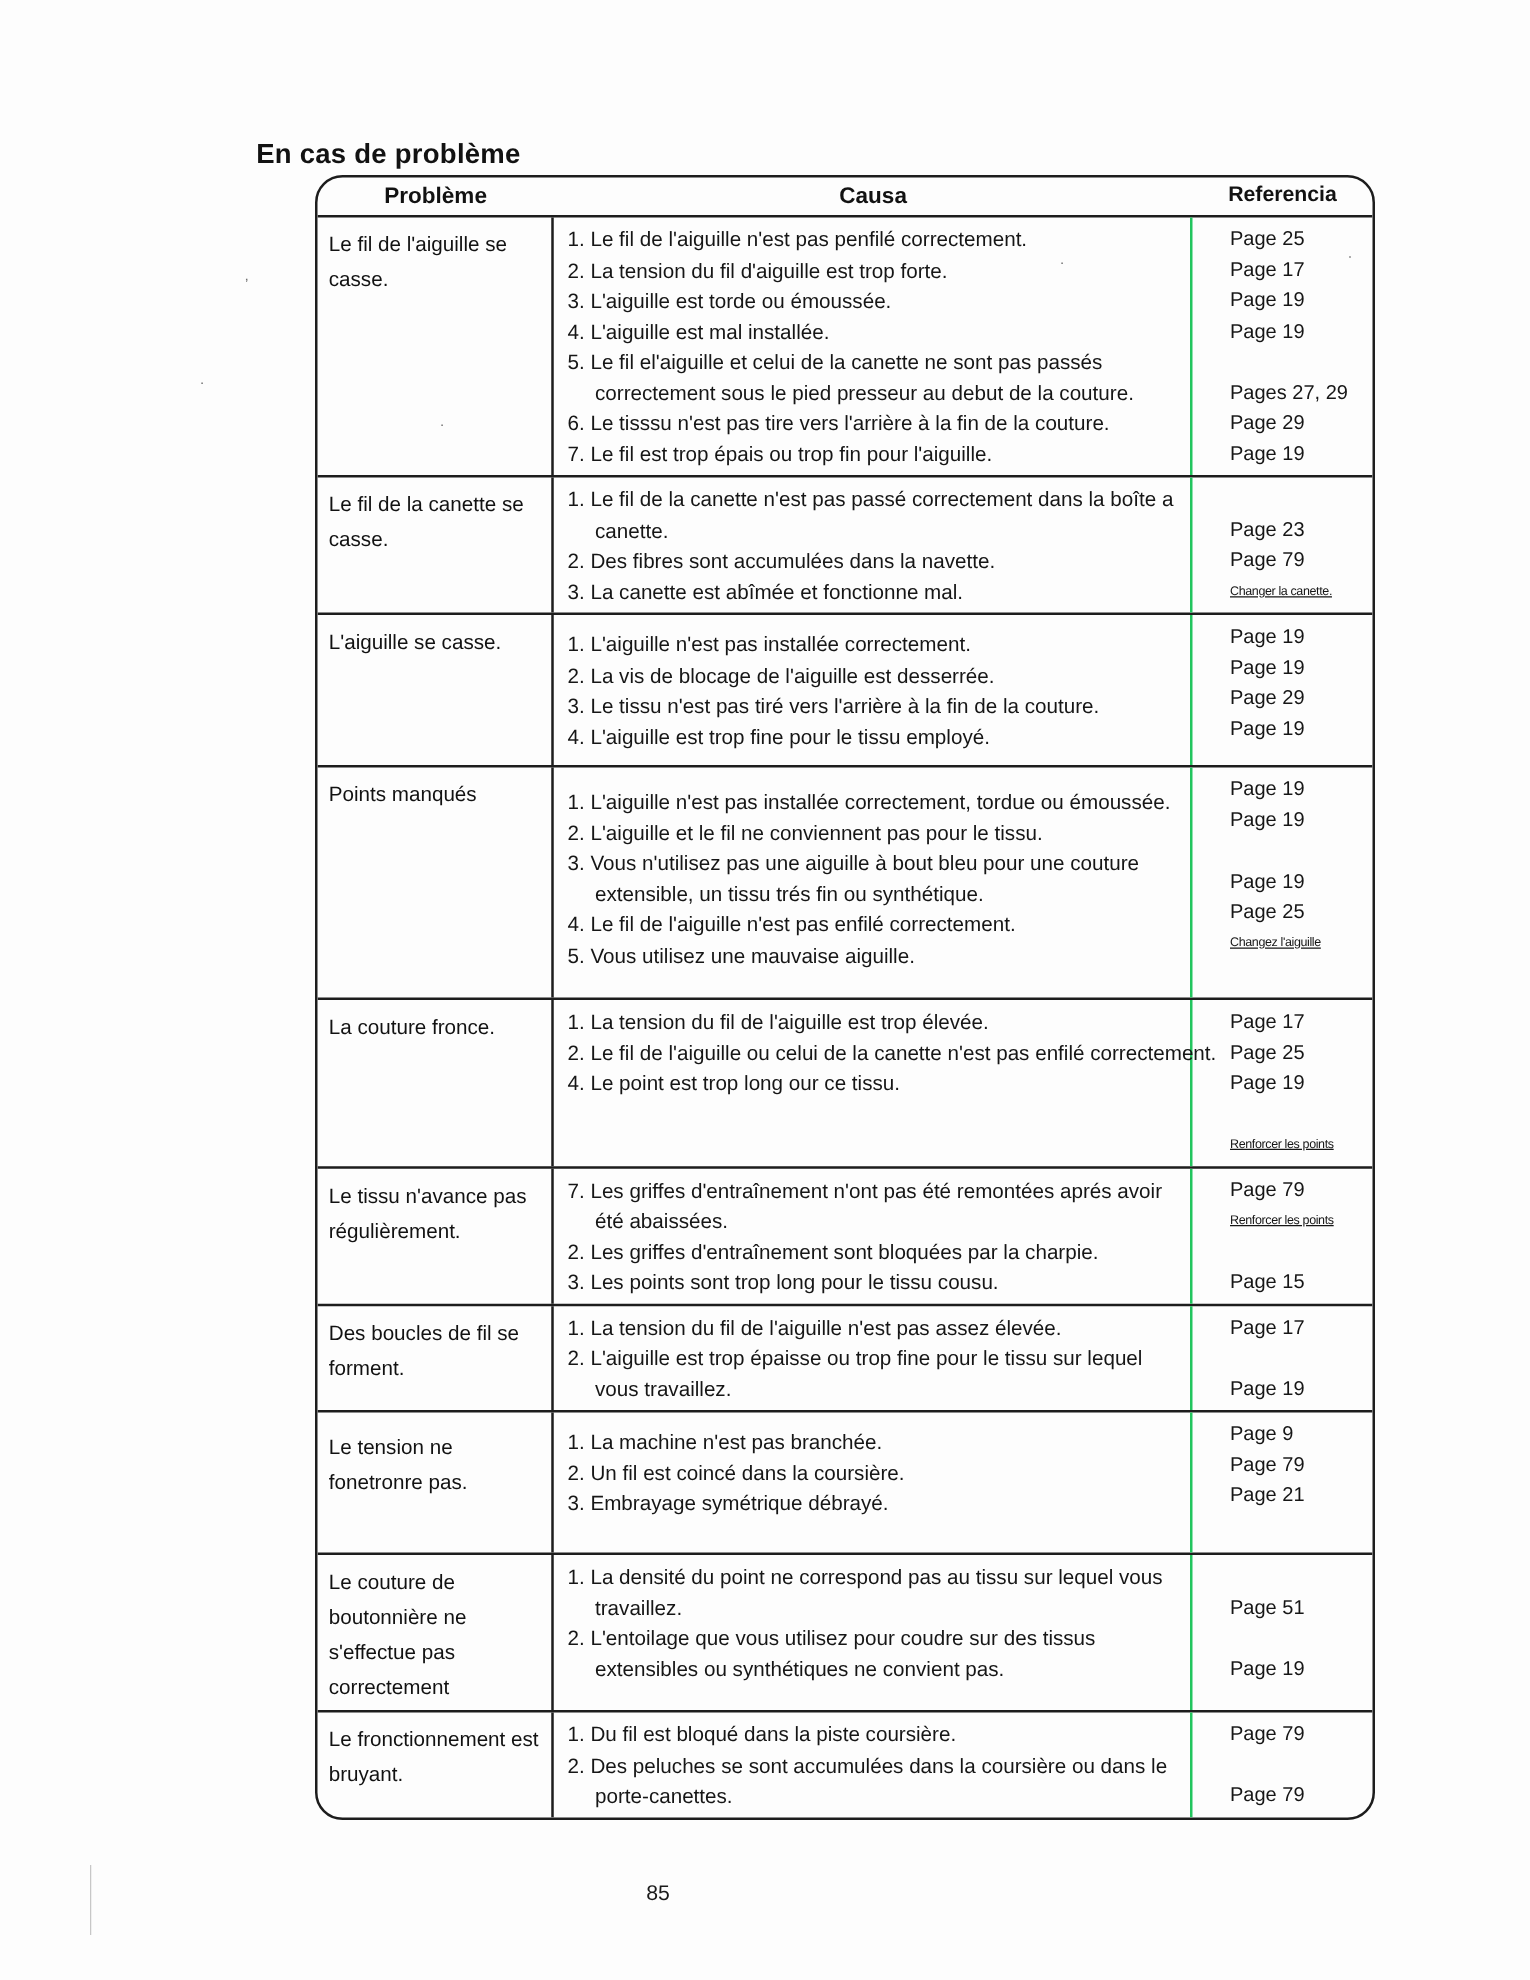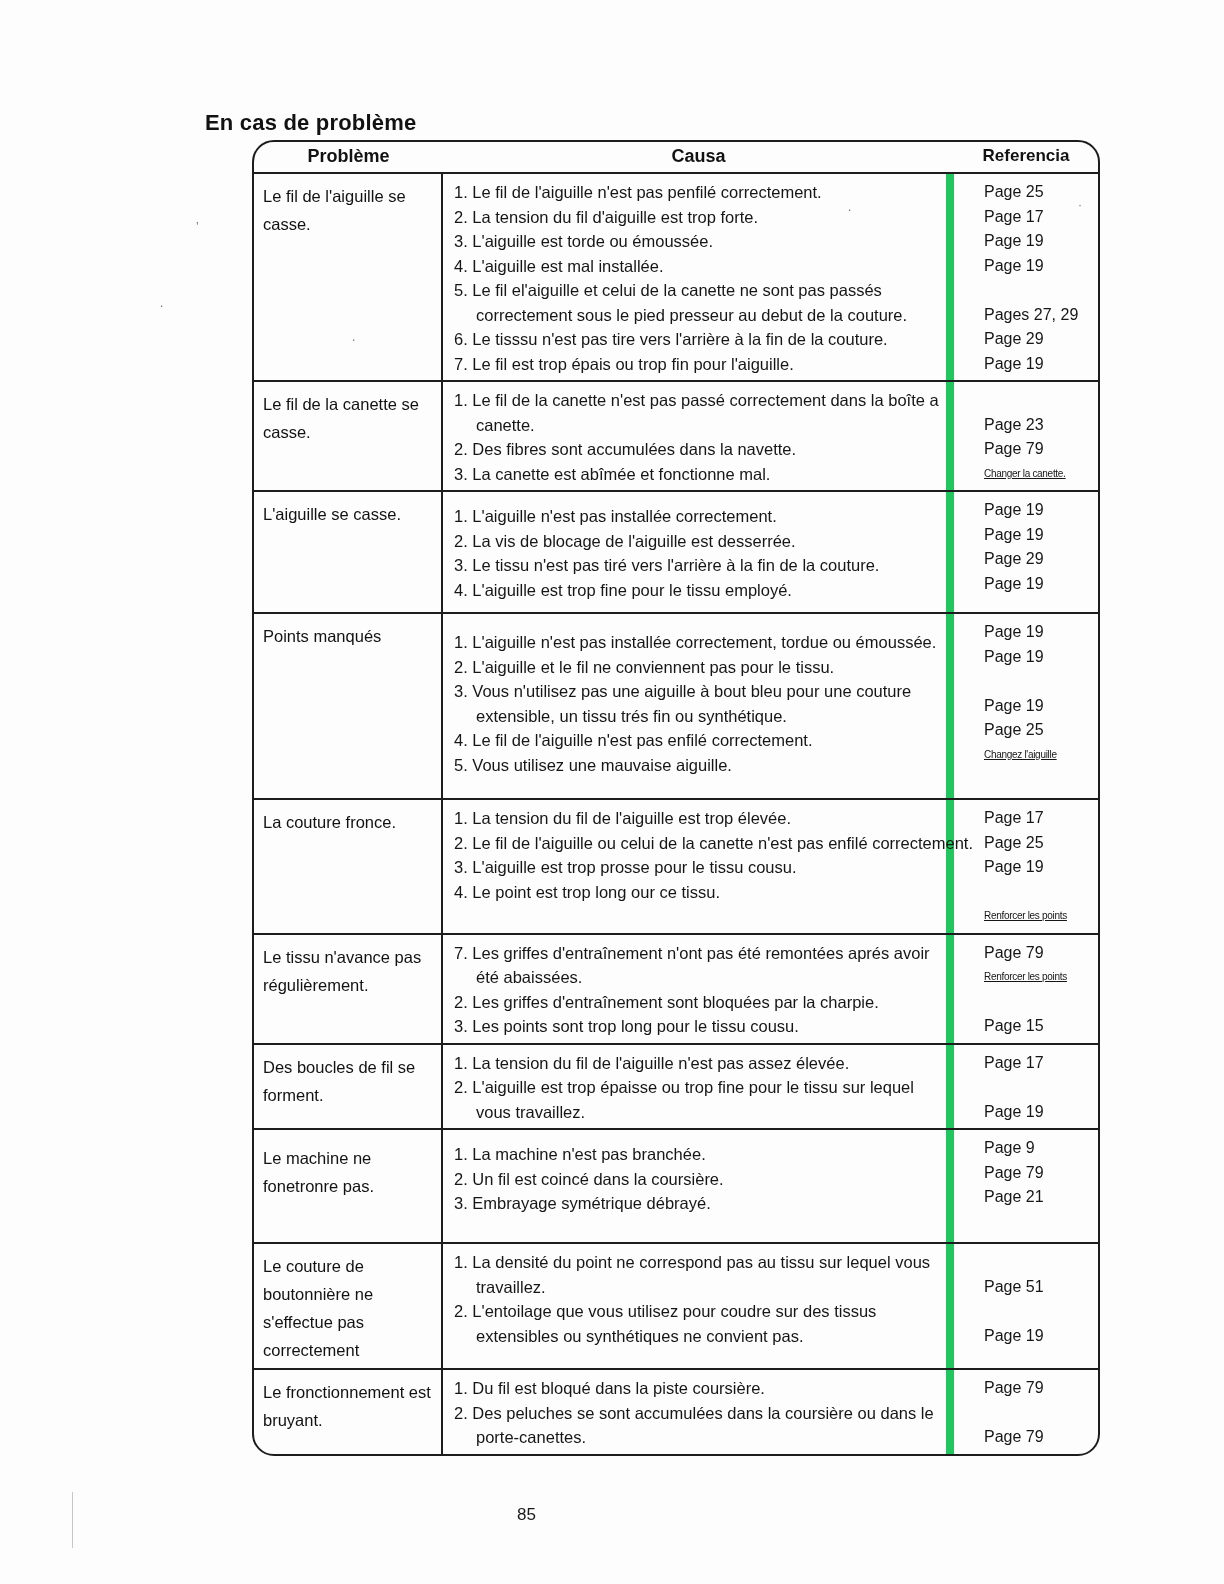--- a/index.html
+++ b/index.html
@@ -29,21 +29,21 @@
   }
   .t-header .hc:nth-child(3){font-size:17px;}
   .cell{box-sizing:border-box;}
   .c-prob{
     border-right:2px solid #1d1d1d;
     padding:8px 6px 4px 9px;
     font-weight:normal;font-size:16.5px;color:#121212;
   }
   .c-prob .pline{line-height:28px;min-height:28px;}
   .c-cause{
-    border-right:8px solid #22c55e;
+    border-right:2px solid #22c55e;
     padding:6px 6px 4px 11px;
     font-size:16.5px;
   }
   .c-ref{padding:6px 2px 4px 30px;font-size:16px;}
   .ln{height:24.5px;line-height:24.5px;white-space:nowrap;overflow:visible;}
   .ln.indent{padding-left:22px;}
   .c-ref .ln.small{font-size:10px;letter-spacing:-0.3px;text-decoration:underline;}
   .rows .t-row{border-top:2px solid #1d1d1d;}
   .rows .t-row:first-child{border-top:none;}
   
@@ -169,21 +169,20 @@
           </div>
   </div>
 
   <div class="t-row">
     <div class="cell c-prob">
             <div class="pline">La couture fronce.</div>
           </div>
     <div class="cell c-cause">
             <div class="ln">1. La tension du fil de l'aiguille est trop élevée.</div>
             <div class="ln">2. Le fil de l'aiguille ou celui de la canette n'est pas enfilé correctement.</div>
-            <div class="ln">3. L'aiguille est trop prosse pour le tissu cousu.</div>
             <div class="ln">4. Le point est trop long our ce tissu.</div>
             <div class="ln"></div>
           </div>
     <div class="cell c-ref">
             <div class="ln">Page 17</div>
             <div class="ln">Page 25</div>
             <div class="ln">Page 19</div>
             <div class="ln"></div>
             <div class="ln small">Renforcer les points</div>
           </div>
@@ -220,21 +219,21 @@
           </div>
     <div class="cell c-ref">
             <div class="ln">Page 17</div>
             <div class="ln"></div>
             <div class="ln">Page 19</div>
           </div>
   </div>
 
   <div class="t-row">
     <div class="cell c-prob">
-            <div class="pline">Le machine ne</div>
+            <div class="pline">Le tension ne</div>
             <div class="pline">fonetronre pas.</div>
           </div>
     <div class="cell c-cause">
             <div class="ln">1. La machine n'est pas branchée.</div>
             <div class="ln">2. Un fil est coincé dans la coursière.</div>
             <div class="ln">3. Embrayage symétrique débrayé.</div>
           </div>
     <div class="cell c-ref">
             <div class="ln">Page 9</div>
             <div class="ln">Page 79</div>

